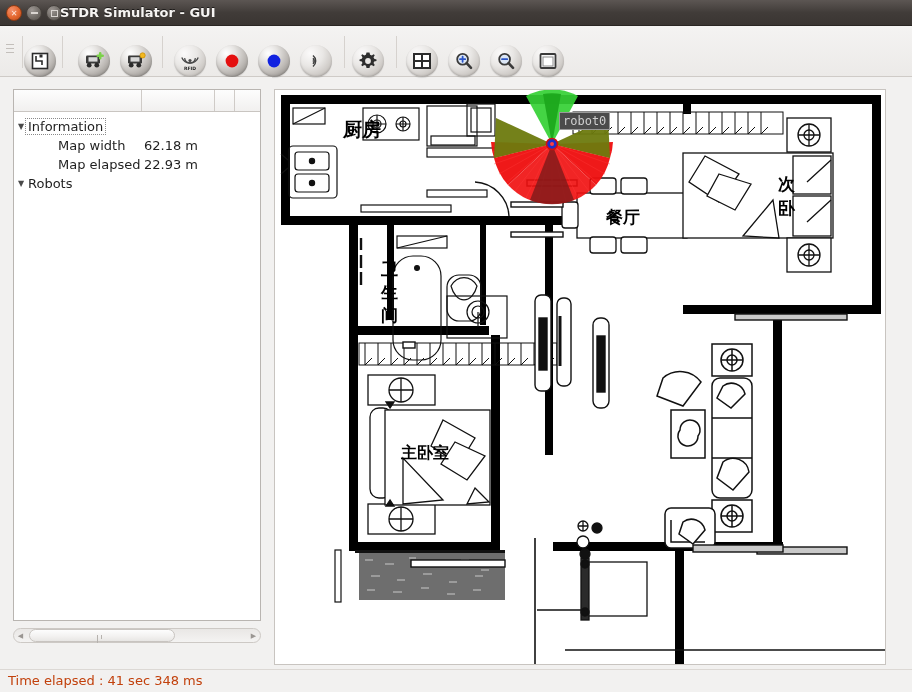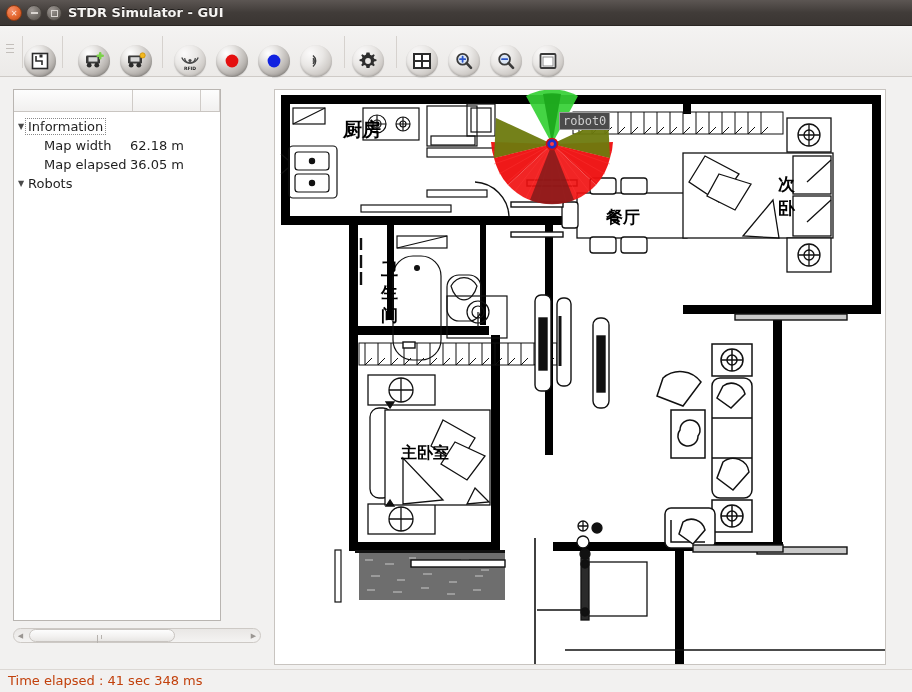--- a/index.html
+++ b/index.html
@@ -58,21 +58,21 @@
     background: radial-gradient(circle at 35% 30%, #9d9793 0%, #6e6964 60%, #554f4b 100%);
     border: 1px solid #46413d;
     color: #d9d4d0;
   }
   .wbtn-glyph-close::before { content: "\2715"; font-size: 8px; }
   .wbtn-glyph-min::before   { content: ""; display:block; width:7px; height:2px; background:#d9d4d0; }
   .wbtn-glyph-max::before   { content: ""; display:block; width:7px; height:7px; border:1.5px solid #d9d4d0; box-sizing:border-box; }
 
   .title-text {
     position: absolute;
-    left: 68px; top: 0;
+    left: 60px; top: 0;
     height: 26px; line-height: 26px;
     font-size: 13px;
     font-weight: bold;
     color: #f6f4f2;
     text-shadow: 0 -1px 0 rgba(0,0,0,0.6);
     white-space: nowrap;
   }
 
   
   .toolbar {
@@ -128,21 +128,21 @@
   
   .leftpanel {
     position: absolute;
     left: 0; top: 77px;
     width: 272px; height: 592px;
     background: #f2f1f0;
   }
   .treewrap {
     position: absolute;
     left: 13px; top: 12px;
-    width: 208px; height: 532px;
+    width: 248px; height: 532px;
     background: #ffffff;
     border: 1px solid #b9b5b1;
     box-sizing: border-box;
     overflow: hidden;
   }
   .tree-header {
     display: flex;
     height: 22px;
     border-bottom: 1px solid #c9c5c1;
     box-sizing: border-box;
@@ -183,20 +183,21 @@
     outline: 1px dotted #8a8a8a;
     padding: 0 2px;
     margin-left: -2px;
   }
   .ind1 { padding-left: 14px; }
   .ind2 { padding-left: 30px; }
   .tkey {
     display: inline-block;
     width: 86px;
     vertical-align: top;
+    margin-left: 14px;
   }
   .tval { vertical-align: top; }
   .eye {
     position: absolute;
     top: 3px;
     width: 15px; height: 13px;
   }
   .eye1 { left: 206px; }
   .eye2 { left: 228px; }
 
@@ -468,21 +469,21 @@
 
         <div class="trow">
           <span class="tw-arrow">▼</span><span class="tlabel focused">Information</span>
         </div>
 
         <div class="trow ind2">
           <span class="tkey">Map width</span><span class="tval">62.18 m</span>
         </div>
 
         <div class="trow ind2">
-          <span class="tkey">Map elapsed</span><span class="tval">36.05 m</span>
+          <span class="tkey">Map elapsed</span><span class="tval">22.93 m</span>
         </div>
 
 
         <div class="trow">
           <span class="tw-arrow">▼</span><span class="tlabel">Robots</span>
         </div>
 
 
       </div>
     </div>

